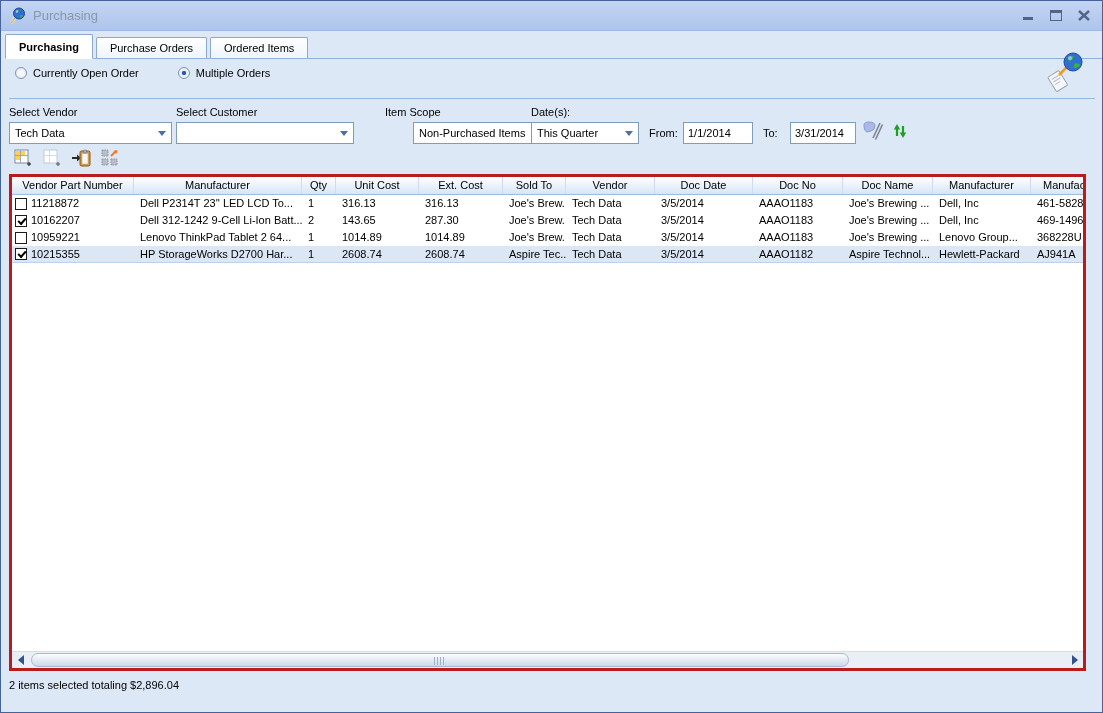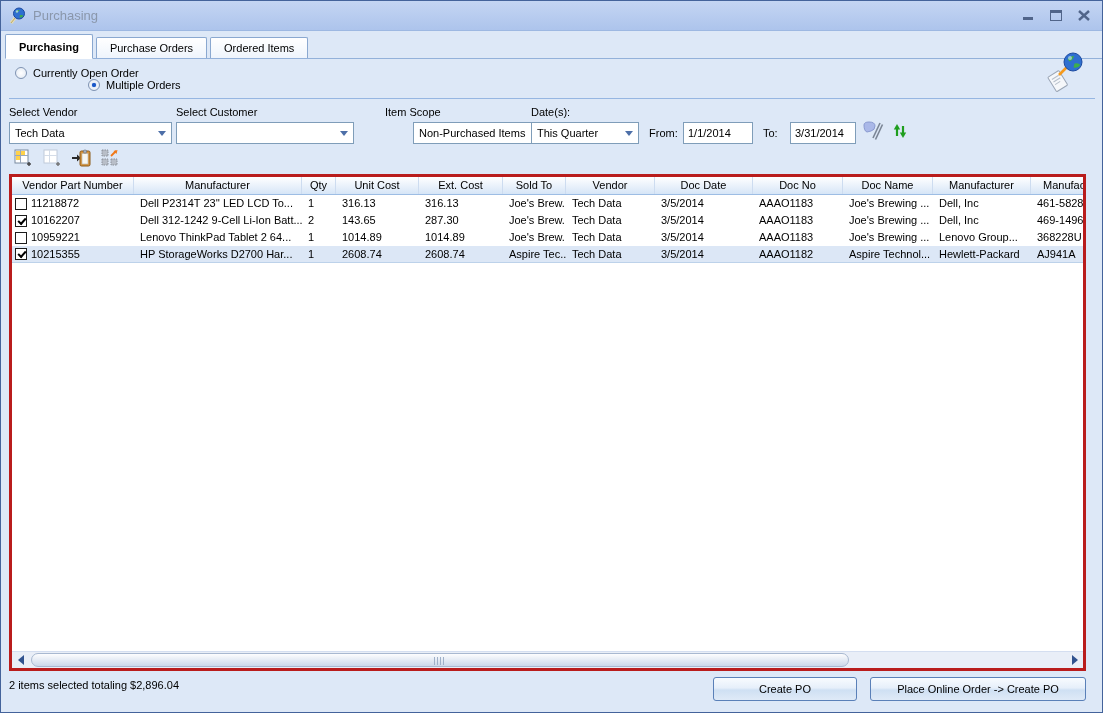--- a/index.html
+++ b/index.html
@@ -37,23 +37,23 @@
     border:1px solid #8aa8d0; border-bottom:none;
     background:linear-gradient(#ffffff,#eef4fc);
     height:21px; line-height:20px; padding:0 13px; margin-right:3px;
     border-radius:2px 2px 0 0; position:relative; white-space:nowrap;
   }
   .tab.active {
     background:#ffffff; font-weight:bold; height:25px; line-height:24px;
     z-index:2; margin-bottom:-1px; border-bottom:1px solid #ffffff;
   }
   
-  .radio-row { position:absolute; top:66px; left:14px; display:flex; align-items:flex-start;flex-direction:column; }
+  .radio-row { position:absolute; top:66px; left:14px; display:flex; align-items:flex-end; }
   .radio-opt { display:flex; align-items:center; cursor:default; }
-  .radio-opt + .radio-opt { margin-left:60px;padding-left:13px; }
+  .radio-opt + .radio-opt { margin-left:26px;padding-left:13px; }
   .radio-circle {
     width:12px; height:12px; border-radius:50%;
     border:1px solid #7f93b2; background:radial-gradient(#ffffff,#dfe7f2);
     margin-right:6px; position:relative;
   }
   .radio-opt.checked .radio-circle::after {
     content:""; position:absolute; left:3px; top:3px; width:4px; height:4px;
     border-radius:50%; background:#1a58c8; box-shadow:0 0 1px #1a58c8;
   }
   .sep-line { position:absolute; top:97px; left:8px; right:7px; border-top:1px solid #96b6e2; }
@@ -381,16 +381,14 @@
             <span class="sgrip"></span>
           </span>
       </span>
       <span class="sbtn">
           <span class="tri-right"></span>
         </span>
     </div>
   </div>
 
   <div class="statusline">2 items selected totaling $2,896.04</div>
-  <div class="btn btn-create">Create PO</div>
-  <div class="btn btn-online">Place Online Order -&gt; Create PO</div>
 
 </div>
 
 </body></html>

